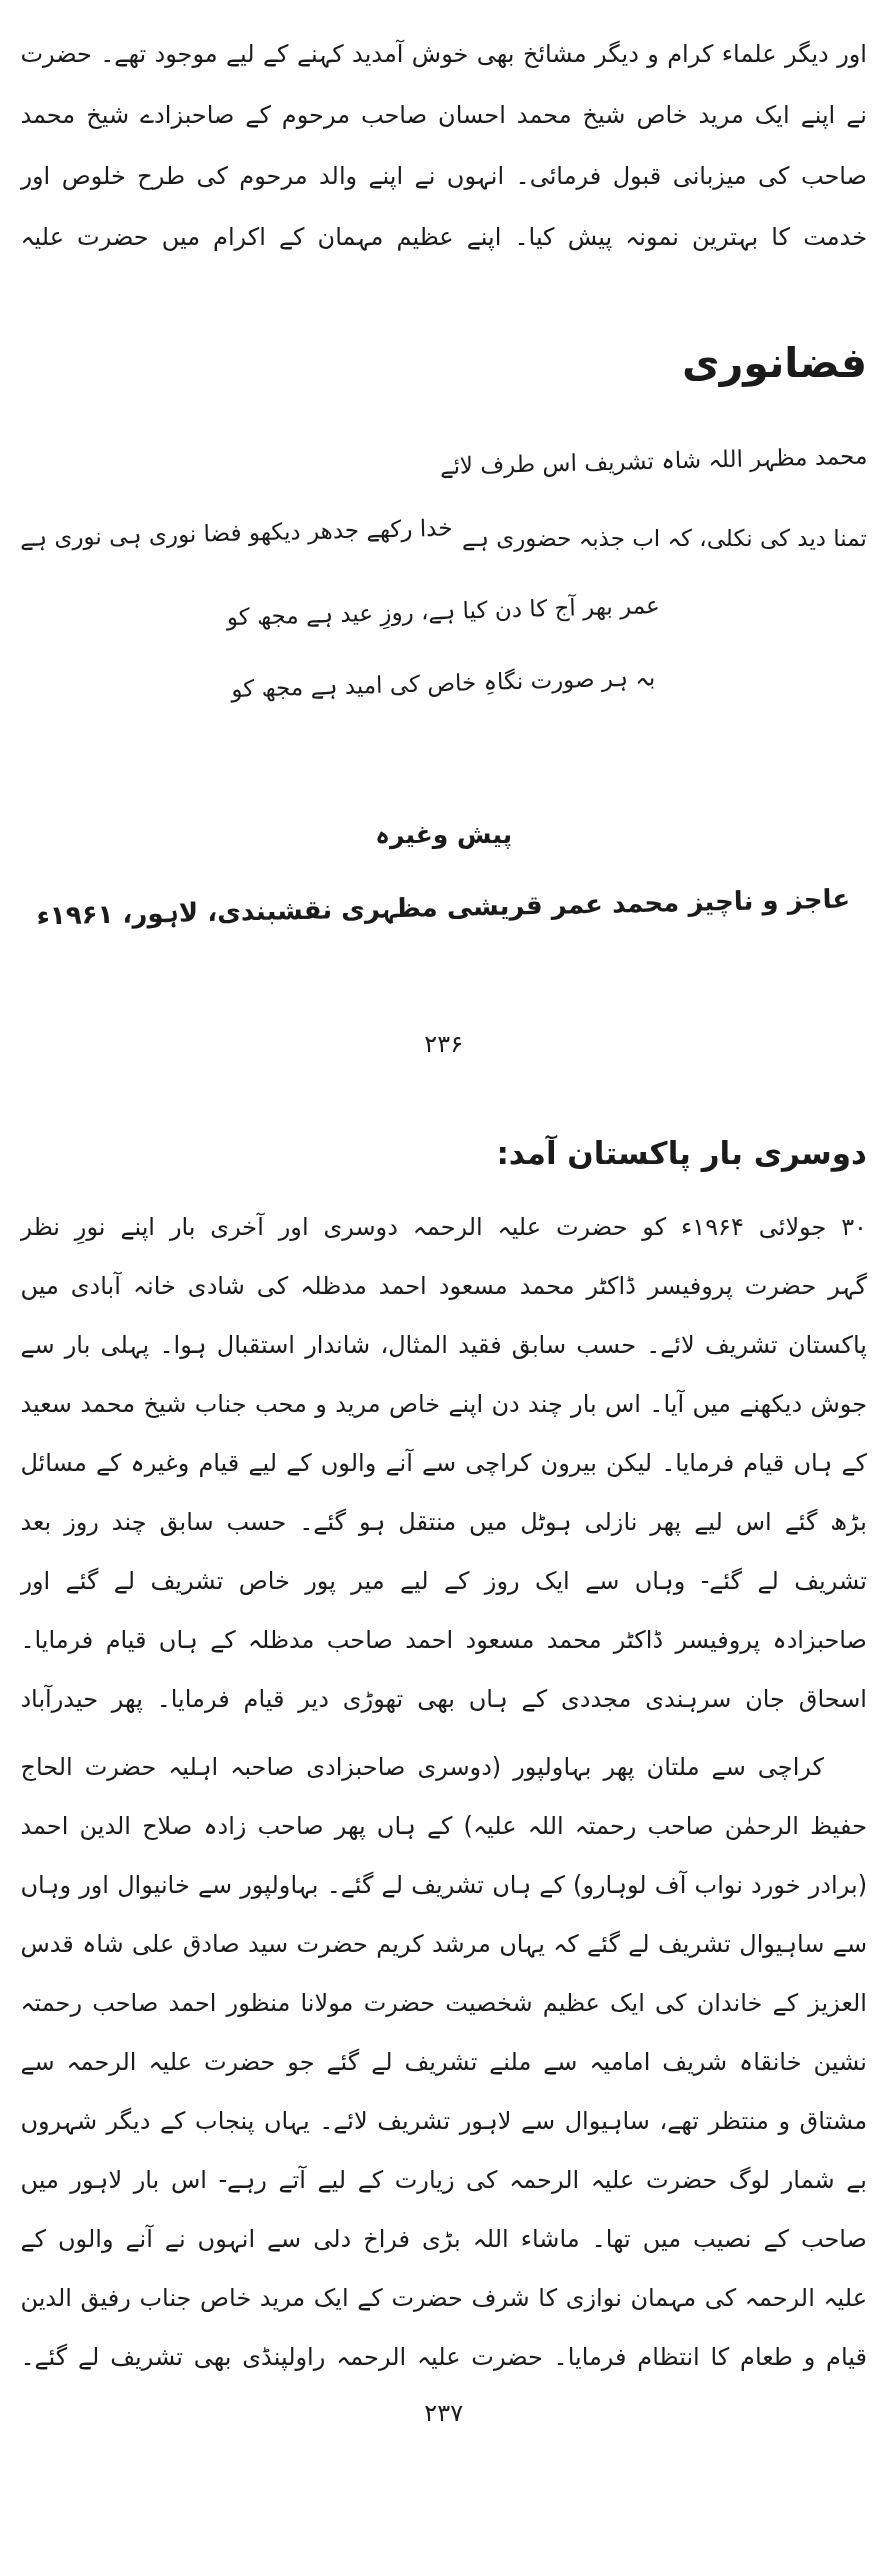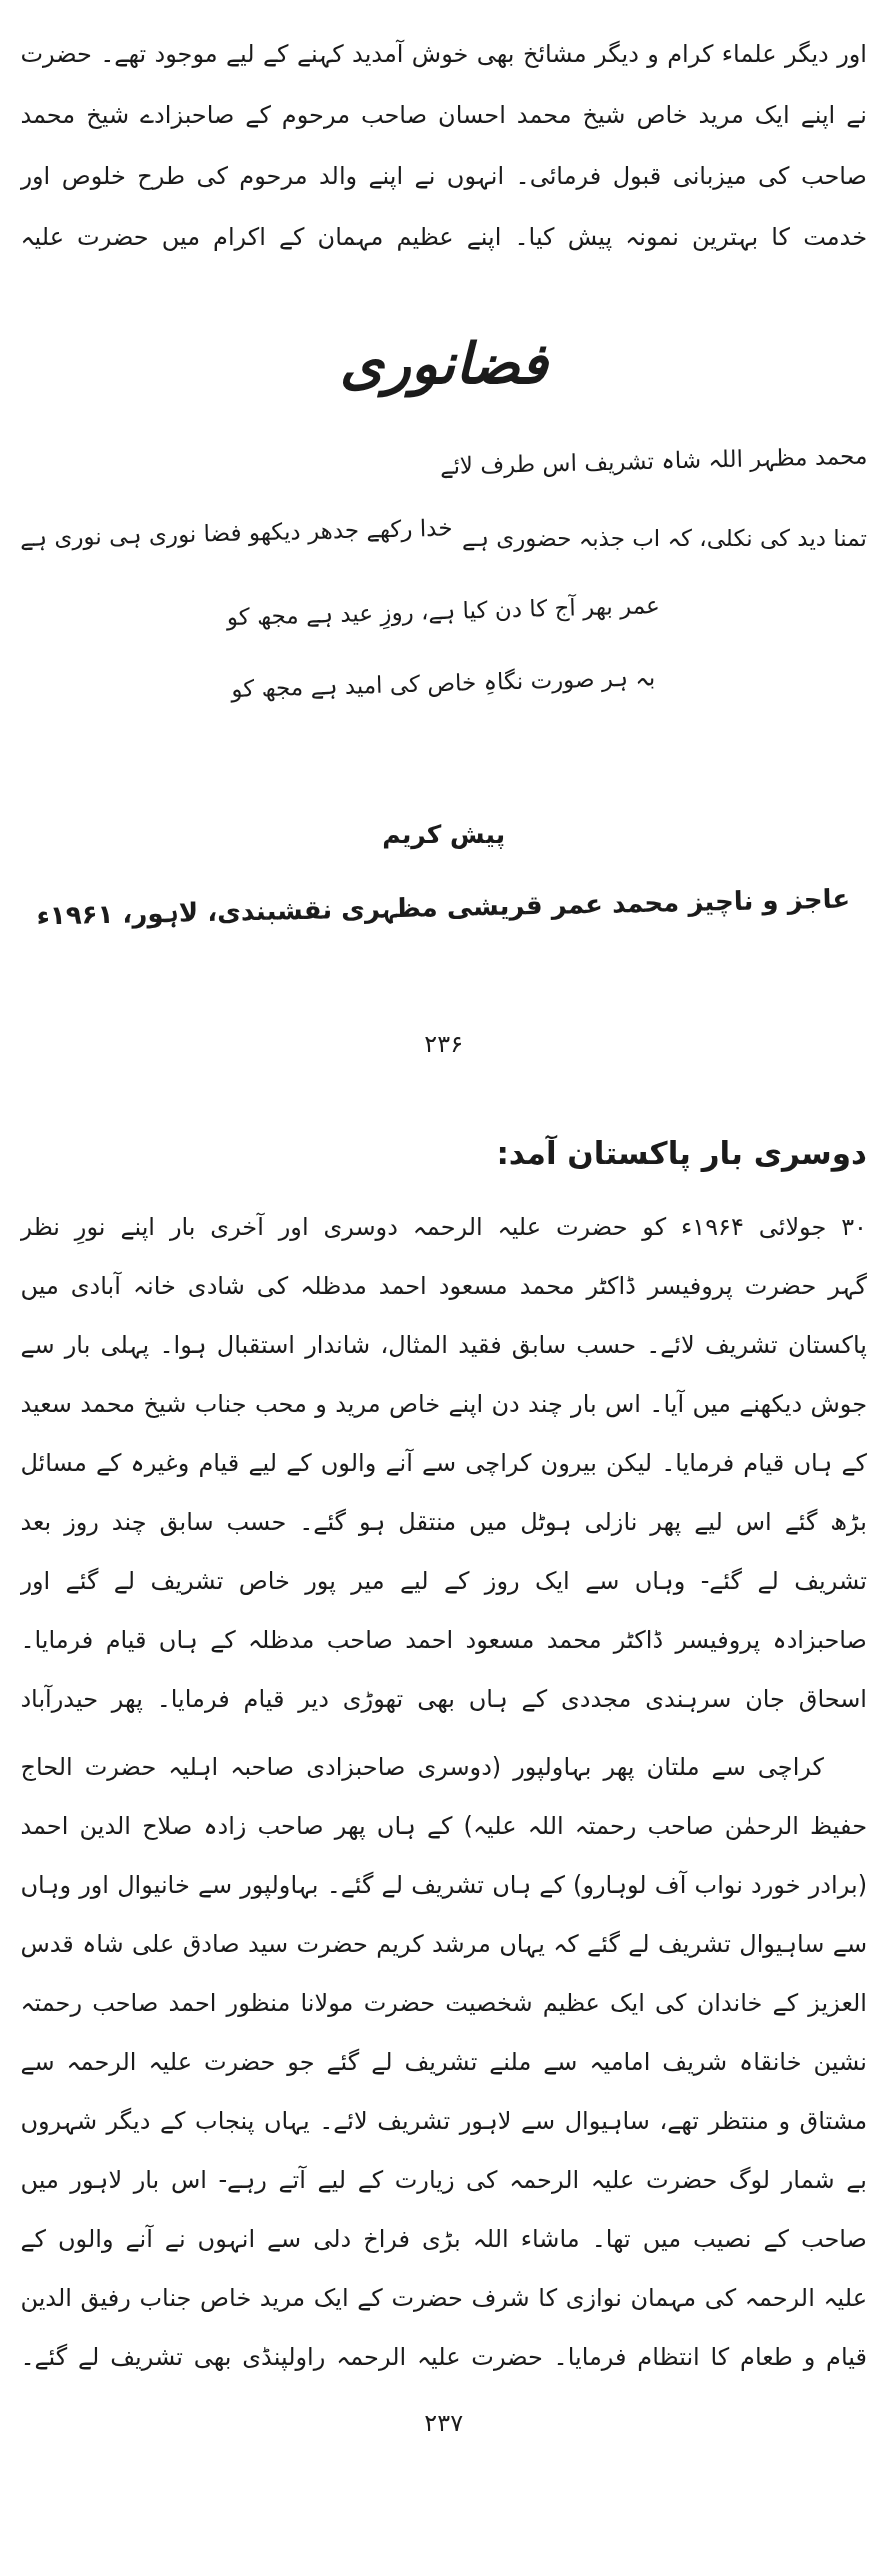--- a/index.html
+++ b/index.html
@@ -30,25 +30,24 @@
   .last-line {
     font-size: 24px;
     line-height: 61px;
     height: 61px;
     text-align: right;
   }
   .page-bottom .jline, .page-bottom .last-line { line-height: 59px; height: 59px; }
 
   .poem-title {
     margin-top: 61px;
-    font-size: 56px;
+    font-size: 41px;
     line-height: 69px;
     font-weight: bold;
-    text-align: center;
-    font-style: italic;
+    text-align: right;
   }
   .couplets { margin-top: 31.5px; }
   .couplet {
     display: flex;
     justify-content: space-between;
     align-items: baseline;
     height: 72px;
     line-height: 72px;
     font-size: 23px;
   }
@@ -86,21 +85,21 @@
   }
   .section-heading {
     margin-top: 54px;
     font-size: 31px;
     line-height: 69px;
     font-weight: bold;
     text-align: right;
   }
   .page-bottom .body-lines { margin-top: 9.3px; }
   .para2 .jline:first-child { padding-right: 43px; }
-  .pagenum.bottom { margin-top: 16px; }
+  .pagenum.bottom { margin-top: 6px; }
 </style>
 </head>
 <body>
 
 <div class="scan-page" dir="rtl" lang="ur">
 
   <section class="page-top">
 
     <div class="body-lines">
         <div class="jline">اور دیگر علماء کرام و دیگر مشائخ بھی خوش آمدید کہنے کے لیے موجود تھے۔ حضرت علیہ الرحمہ</div>
@@ -119,21 +118,21 @@
         <span class="hemistich first">تمنا دید کی نکلی، کہ اب جذبہ حضوری ہے</span>
         <span class="hemistich second">خدا رکھے جدھر دیکھو فضا نوری ہی نوری ہے</span>
       </div>
       </div>
 
     <div class="centered-lines">
         <div class="cline">عمر بھر آج کا دن کیا ہے، روزِ عید ہے مجھ کو</div>
         <div class="cline">بہ ہر صورت نگاہِ خاص کی امید ہے مجھ کو</div>
       </div>
 
-    <div class="presented">پیش کریم</div>
+    <div class="presented">پیش وغیرہ</div>
     <div class="presenter">عاجز و ناچیز محمد عمر قریشی مظہری نقشبندی، لاہور، ۱۹۶۱ء</div>
 
     <div class="pagenum">۲۳۶</div>
 
   </section>
 
   <section class="page-bottom">
 
     <h2 class="section-heading">دوسری بار پاکستان آمد:</h2>
 

